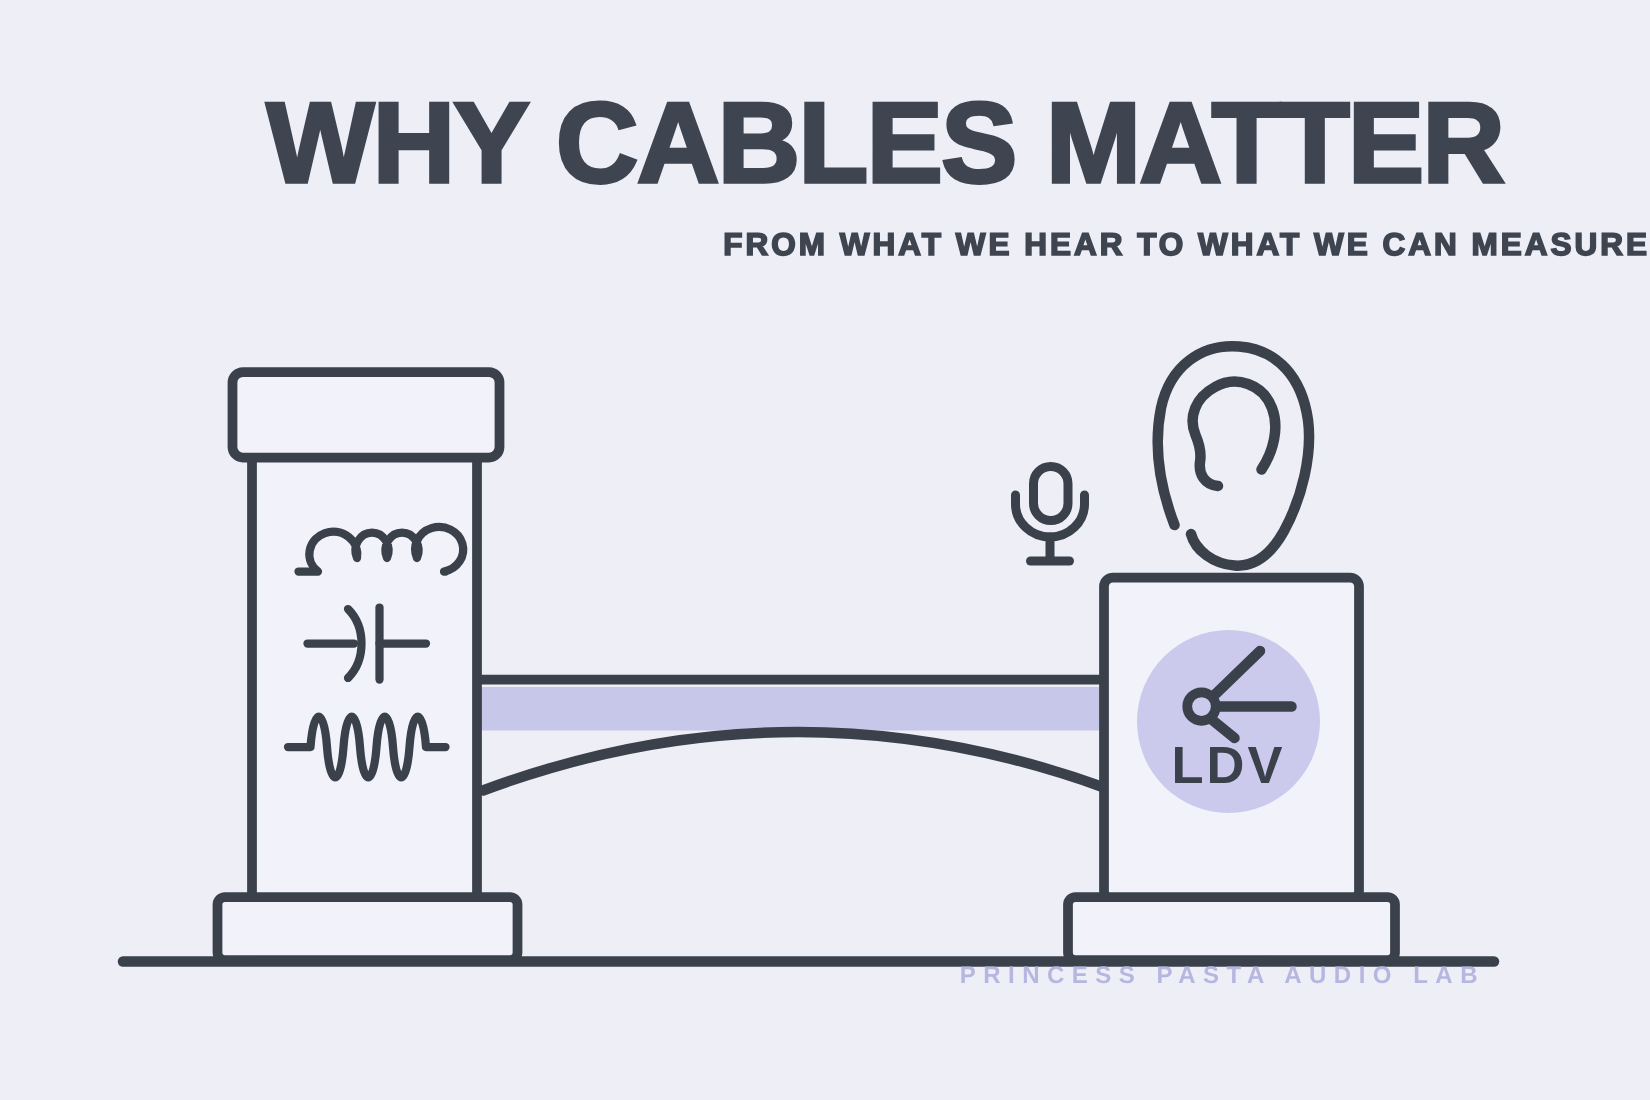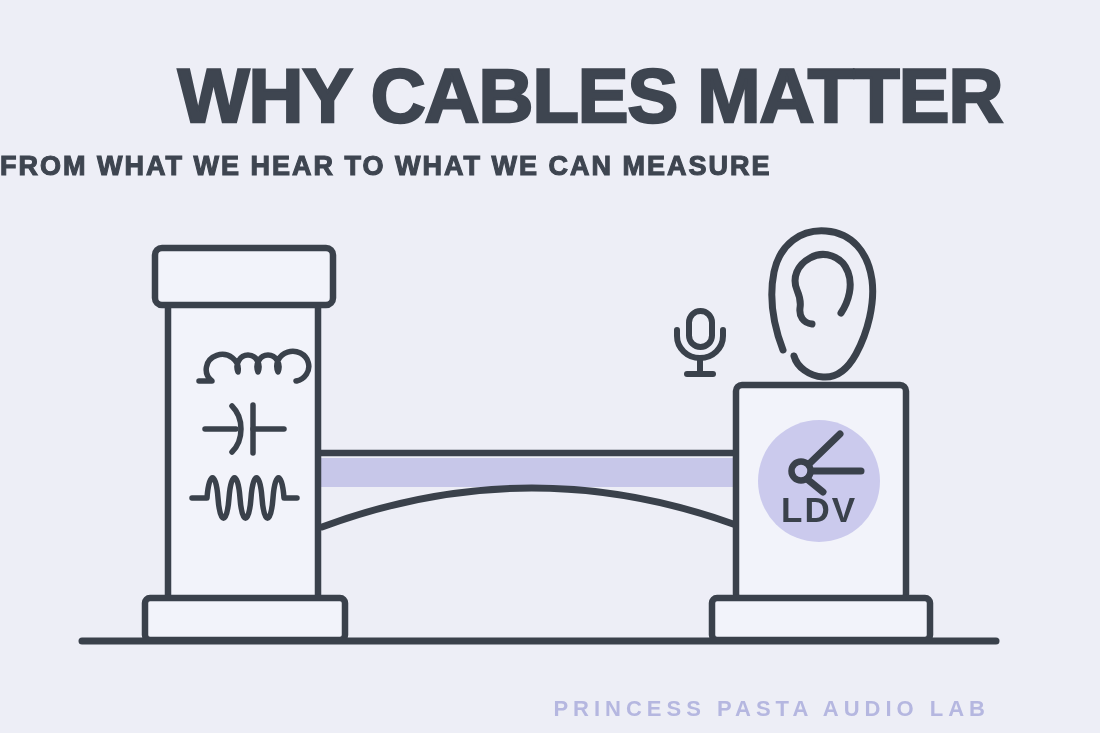--- a/index.html
+++ b/index.html
@@ -23,29 +23,29 @@
     position:absolute;left:0;top:58px;width:1100px;
     text-align:center;
     font-size:76px;font-weight:900;line-height:1;
     letter-spacing:-1px;
     color:var(--title-ink);
     margin-left:40px;
     -webkit-text-stroke:2.4px var(--title-ink);
   }
   .subtitle{
     position:absolute;left:0;top:152px;width:1100px;
-    text-align:left;
-    font-size:27px;font-weight:700;line-height:1.1;
+    text-align:right;
+    font-size:21px;font-weight:700;line-height:1.1;
     letter-spacing:2px;
     color:var(--title-ink);
     -webkit-text-stroke:1.1px var(--title-ink);
   }
   .footer-brand{
-    position:absolute;right:110px;top:696px;
-    font-size:22px;font-weight:600;
+    position:absolute;right:110px;top:642px;
+    font-size:16px;font-weight:600;
     letter-spacing:5px;
     color:var(--footer-text);
   }
   svg.scene{position:absolute;left:0;top:0;}
   .stroke{fill:none;stroke:var(--ink);stroke-linecap:round;stroke-linejoin:round;}
   .pillar-shape{fill:var(--pillar-fill);stroke:var(--ink);stroke-width:6.5;}
   .band{fill:var(--accent-band);stroke:none;}
   .badge{fill:var(--badge-circle);stroke:none;}
   .ldv-text{
     fill:var(--ink);

